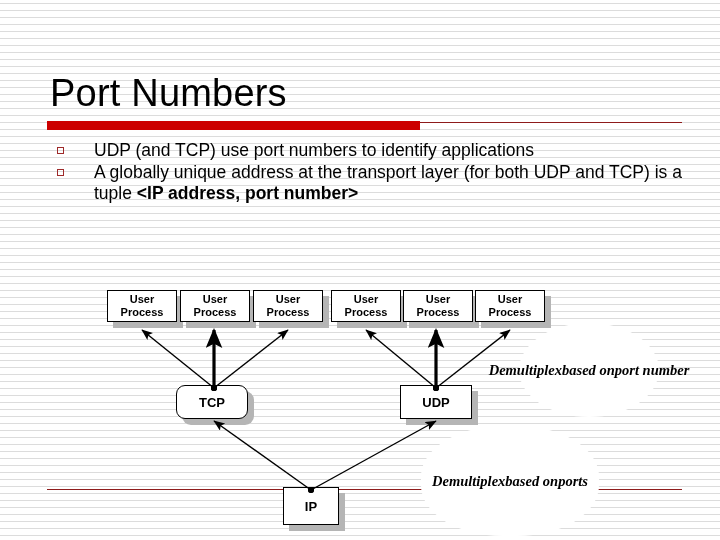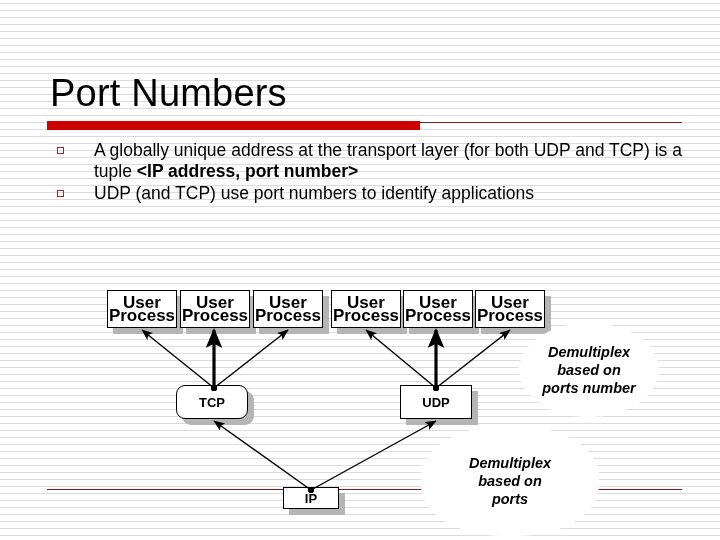--- a/index.html
+++ b/index.html
@@ -114,22 +114,22 @@
     display: flex;
     align-items: center;
     justify-content: center;
     text-align: center;
     color: #000000;
     font-weight: bold;
     line-height: 13px;
   }
   .dbox.proc {
     width: 70px;
-    height: 38px;
-    font-size: 17px;
+    height: 32px;
+    font-size: 11px;
   }
   .dbox.layer {
     font-size: 13px;
   }
 
   
   #mid-rule {
     position: absolute;
     left: 47px;
     top: 489px;
@@ -137,28 +137,29 @@
     height: 1px;
     background: #8e1b1b;
   }
 
   
   .callout {
     position: absolute;
     background: #ffffff;
     border-radius: 50%;
     display: flex;
-    flex-direction: column;
+    flex-direction: row;
     align-items: center;
     justify-content: center;
     font-style: italic;
     font-weight: bold;
     color: #000000;
     text-align: center;
     line-height: 18px;
+    font-family: Liberation Serif, serif;
   }
   .callout span { display: block; white-space: nowrap; }
   #callout-port {
     left: 519px;
     top: 323px;
     width: 140px;
     height: 94px;
     font-size: 14.5px;
   }
   #callout-proto {
@@ -175,25 +176,25 @@
 
 <div id="slide">
 
   <div id="title">Port Numbers</div>
   <div id="title-rule-thin"></div>
   <div id="title-rule-thick"></div>
 
   <div id="bullets">
       <div class="bullet-row">
         <span class="bullet-marker"></span>
-        <span class="bullet-text"><span>A globally unique address at the transport layer (for both UDP and TCP) is a tuple </span><b>&lt;IP address, port number&gt;</b></span>
+        <span class="bullet-text"><span>UDP (and TCP) use port numbers to identify applications</span></span>
       </div>
       <div class="bullet-row">
         <span class="bullet-marker"></span>
-        <span class="bullet-text"><span>UDP (and TCP) use port numbers to identify applications</span></span>
+        <span class="bullet-text"><span>A globally unique address at the transport layer (for both UDP and TCP) is a tuple </span><b>&lt;IP address, port number&gt;</b></span>
       </div>
     </div>
 
   <div id="mid-rule"></div>
 
   <div id="box-layer">
       <div class="dbox proc" style="left: 107px; top: 290px; flex-direction: column;">
         <span style="display: block;">User</span>
         <span style="display: block;">Process</span>
       </div>
@@ -216,21 +217,21 @@
       <div class="dbox proc" style="left: 475px; top: 290px; flex-direction: column;">
         <span style="display: block;">User</span>
         <span style="display: block;">Process</span>
       </div>
       <div class="dbox layer" style="left: 176px; top: 385px; width: 72px; height: 34px; border-radius: 9px;">
         <span>TCP</span>
       </div>
       <div class="dbox layer" style="left: 400px; top: 385px; width: 72px; height: 34px;">
         <span>UDP</span>
       </div>
-      <div class="dbox layer" style="left: 283px; top: 487px; width: 56px; height: 22px;">
+      <div class="dbox layer" style="left: 283px; top: 487px; width: 56px; height: 38px;">
         <span>IP</span>
       </div>
     </div>
 
   <svg id="diagram" viewBox="0 0 720 540" width="720" height="540">
     <defs>
       <marker id="ah" markerWidth="9" markerHeight="9" refX="7.5" refY="3.2" orient="auto" markerUnits="strokeWidth">
         <path d="M0,0 L8,3.2 L0,6.4 L1.7,3.2 z" fill="#000000"></path>
       </marker>
       <marker id="ahT" markerWidth="7" markerHeight="7" refX="5.6" refY="2.6" orient="auto" markerUnits="strokeWidth">
@@ -253,21 +254,21 @@
         <line x1="311" y1="490" x2="214" y2="421" stroke="#000000" stroke-width="1.4" marker-end="url(#ah)"></line>
         <circle cx="311" cy="490" r="3" fill="#000000"></circle>
         <line x1="311" y1="490" x2="436" y2="421" stroke="#000000" stroke-width="1.4" marker-end="url(#ah)"></line>
         <circle cx="311" cy="490" r="3" fill="#000000"></circle>
       </g>
   </svg>
 
   <div class="callout" id="callout-port">
       <span>Demultiplex</span>
       <span>based on</span>
-      <span>ports number</span>
+      <span>port number</span>
     </div>
   <div class="callout" id="callout-proto">
       <span>Demultiplex</span>
       <span>based on</span>
       <span>ports</span>
     </div>
 
 </div>
 
 </body></html>

